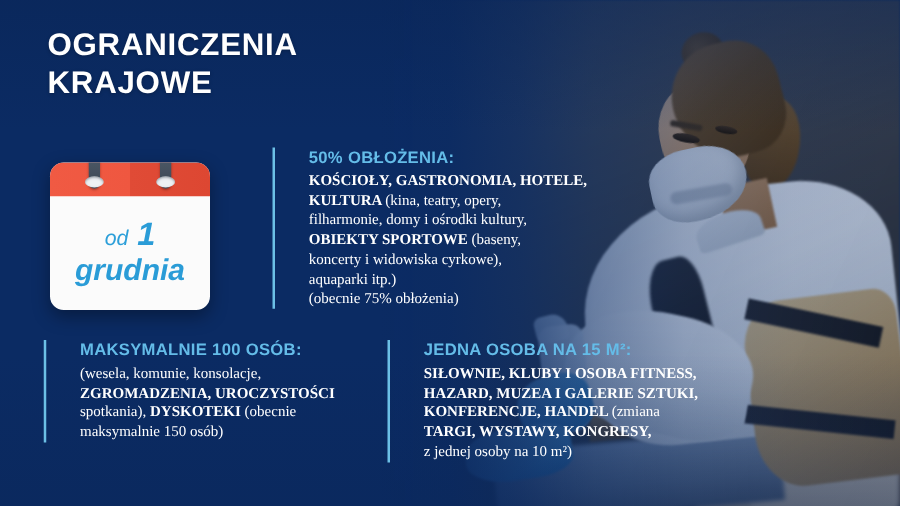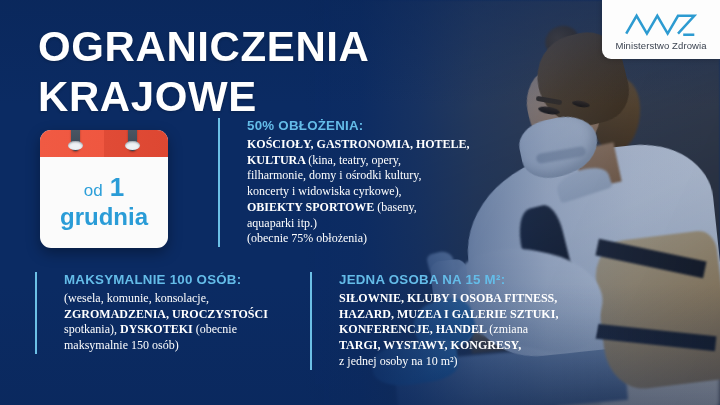--- a/index.html
+++ b/index.html
@@ -288,21 +288,21 @@
   .photo-vert {
     position: absolute; inset: 0;
     background: linear-gradient(180deg, rgba(9,36,84,.45) 0%, rgba(9,36,84,0) 26%, rgba(9,36,84,0) 70%, rgba(9,36,84,.30) 100%);
   }
 
   
   .headline {
     position: absolute;
     left: 38px; top: 22px;
     z-index: 6;
-    font-size: 42px;
+    font-size: 25px;
     font-weight: bold;
     line-height: 1.18;
     letter-spacing: .6px;
     color: #ffffff;
     white-space: pre-line;
     text-shadow: 0 1px 3px rgba(0,0,0,.25);
   }
 
   
   .logo-plate {
@@ -330,20 +330,21 @@
   
   .calendar {
     position: absolute;
     left: 40px; top: 130px;
     z-index: 6;
     width: 128px; height: 118px;
     border-radius: 11px;
     background: #fbfbfb;
     box-shadow: 0 5px 14px rgba(0,0,0,.34);
     overflow: hidden;
+    font-style: italic;
   }
   .cal-top {
     position: absolute; left: 0; top: 0;
     width: 100%; height: 27px;
     background: linear-gradient(90deg,#f05a43 0%, #ef5740 50%, #e04b36 50%, #dd4732 100%);
   }
   .cal-ring {
     position: absolute; top: -6px;
     width: 9px; height: 27px;
     border-radius: 5px;
@@ -454,49 +455,42 @@
     </div>
 
     <div class="photo-tint"></div>
     <div class="photo-fade"></div>
     <div class="photo-vert"></div>
   </div>
 
   <div class="headline">OGRANICZENIA
 KRAJOWE</div>
 
-  <div class="logo-plate">
-    <svg class="logo-mark" viewBox="0 0 100 34">
-      <polyline points="3,30 17,6 31,30 45,6 59,30 73,6 95,6 73,30" fill="none" stroke="#2d9bd1" stroke-width="3.4" stroke-linejoin="miter" stroke-linecap="butt"></polyline>
-      <line x1="80" y1="31.5" x2="95" y2="31.5" stroke="#2d9bd1" stroke-width="3.4"></line>
-    </svg>
-    <div class="logo-caption">Ministerstwo Zdrowia</div>
-  </div>
 
   <div class="calendar">
     <div class="cal-top"></div>
     <div class="cal-ring r1"></div>
     <div class="cal-ring r2"></div>
     <div class="cal-body">
       <div class="cal-line1">
         <span class="cal-od">od</span>
         <span class="cal-num">1</span>
       </div>
       <div class="cal-month">grudnia</div>
     </div>
   </div>
 
   <div class="panel" id="panel-occupancy">
     <div class="p-title">50% OBŁOŻENIA:</div>
     <div class="p-body">
         <span class="ln"><b>KOŚCIOŁY, GASTRONOMIA, HOTELE,</b></span>
         <span class="ln"><b>KULTURA </b><span>(kina, teatry, opery,</span></span>
         <span class="ln"><span>filharmonie, domy i ośrodki kultury,</span></span>
+        <span class="ln"><b>OBIEKTY SPORTOWE </b><span>(baseny,</span></span>
         <span class="ln"><span>koncerty i widowiska cyrkowe),</span></span>
-        <span class="ln"><b>OBIEKTY SPORTOWE </b><span>(baseny,</span></span>
         <span class="ln"><span>aquaparki itp.)</span></span>
         <span class="ln"><span>(obecnie 75% obłożenia)</span></span>
       </div>
   </div>
 
   <div class="panel" id="panel-gatherings">
     <div class="p-title">MAKSYMALNIE 100 OSÓB:</div>
     <div class="p-body">
         <span class="ln"><span>(wesela, komunie, konsolacje,</span></span>
         <span class="ln"><b>ZGROMADZENIA, UROCZYSTOŚCI</b></span>

